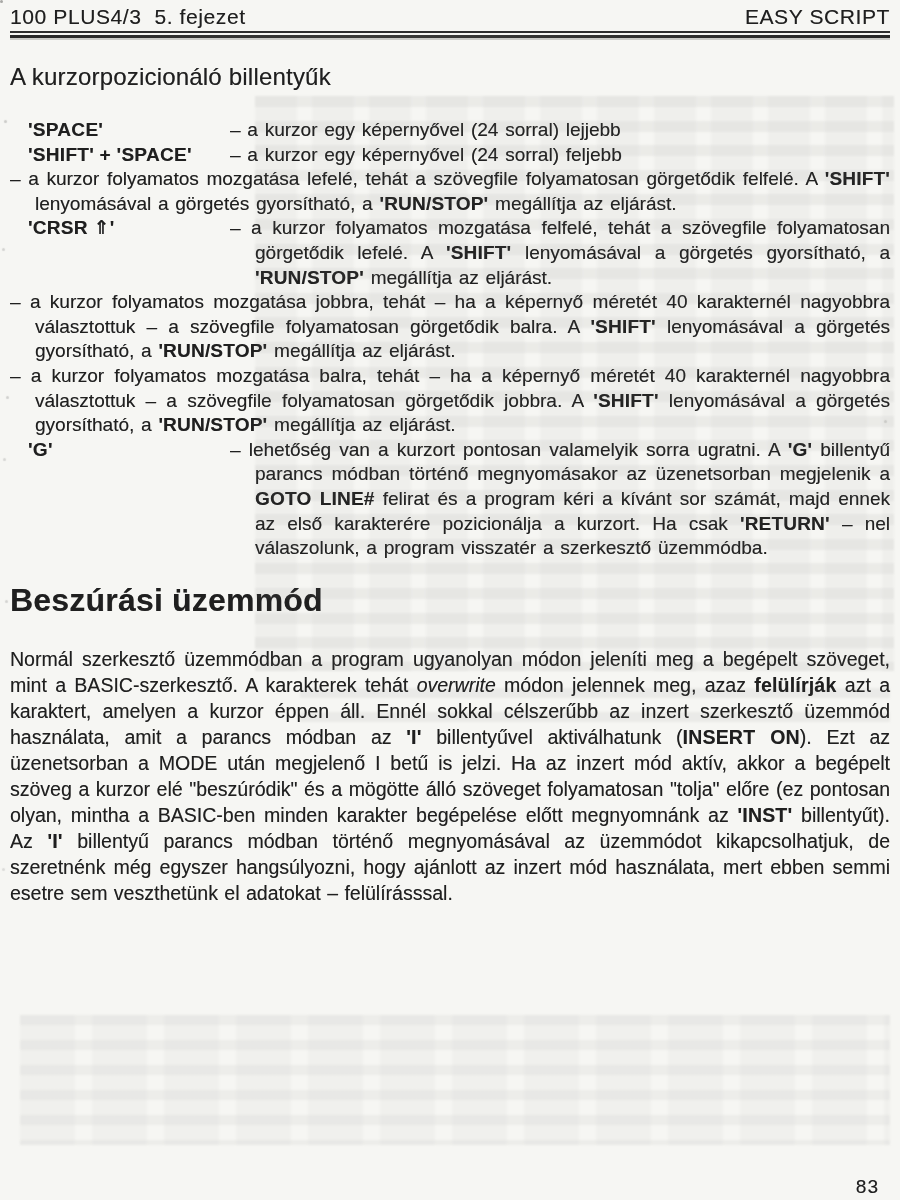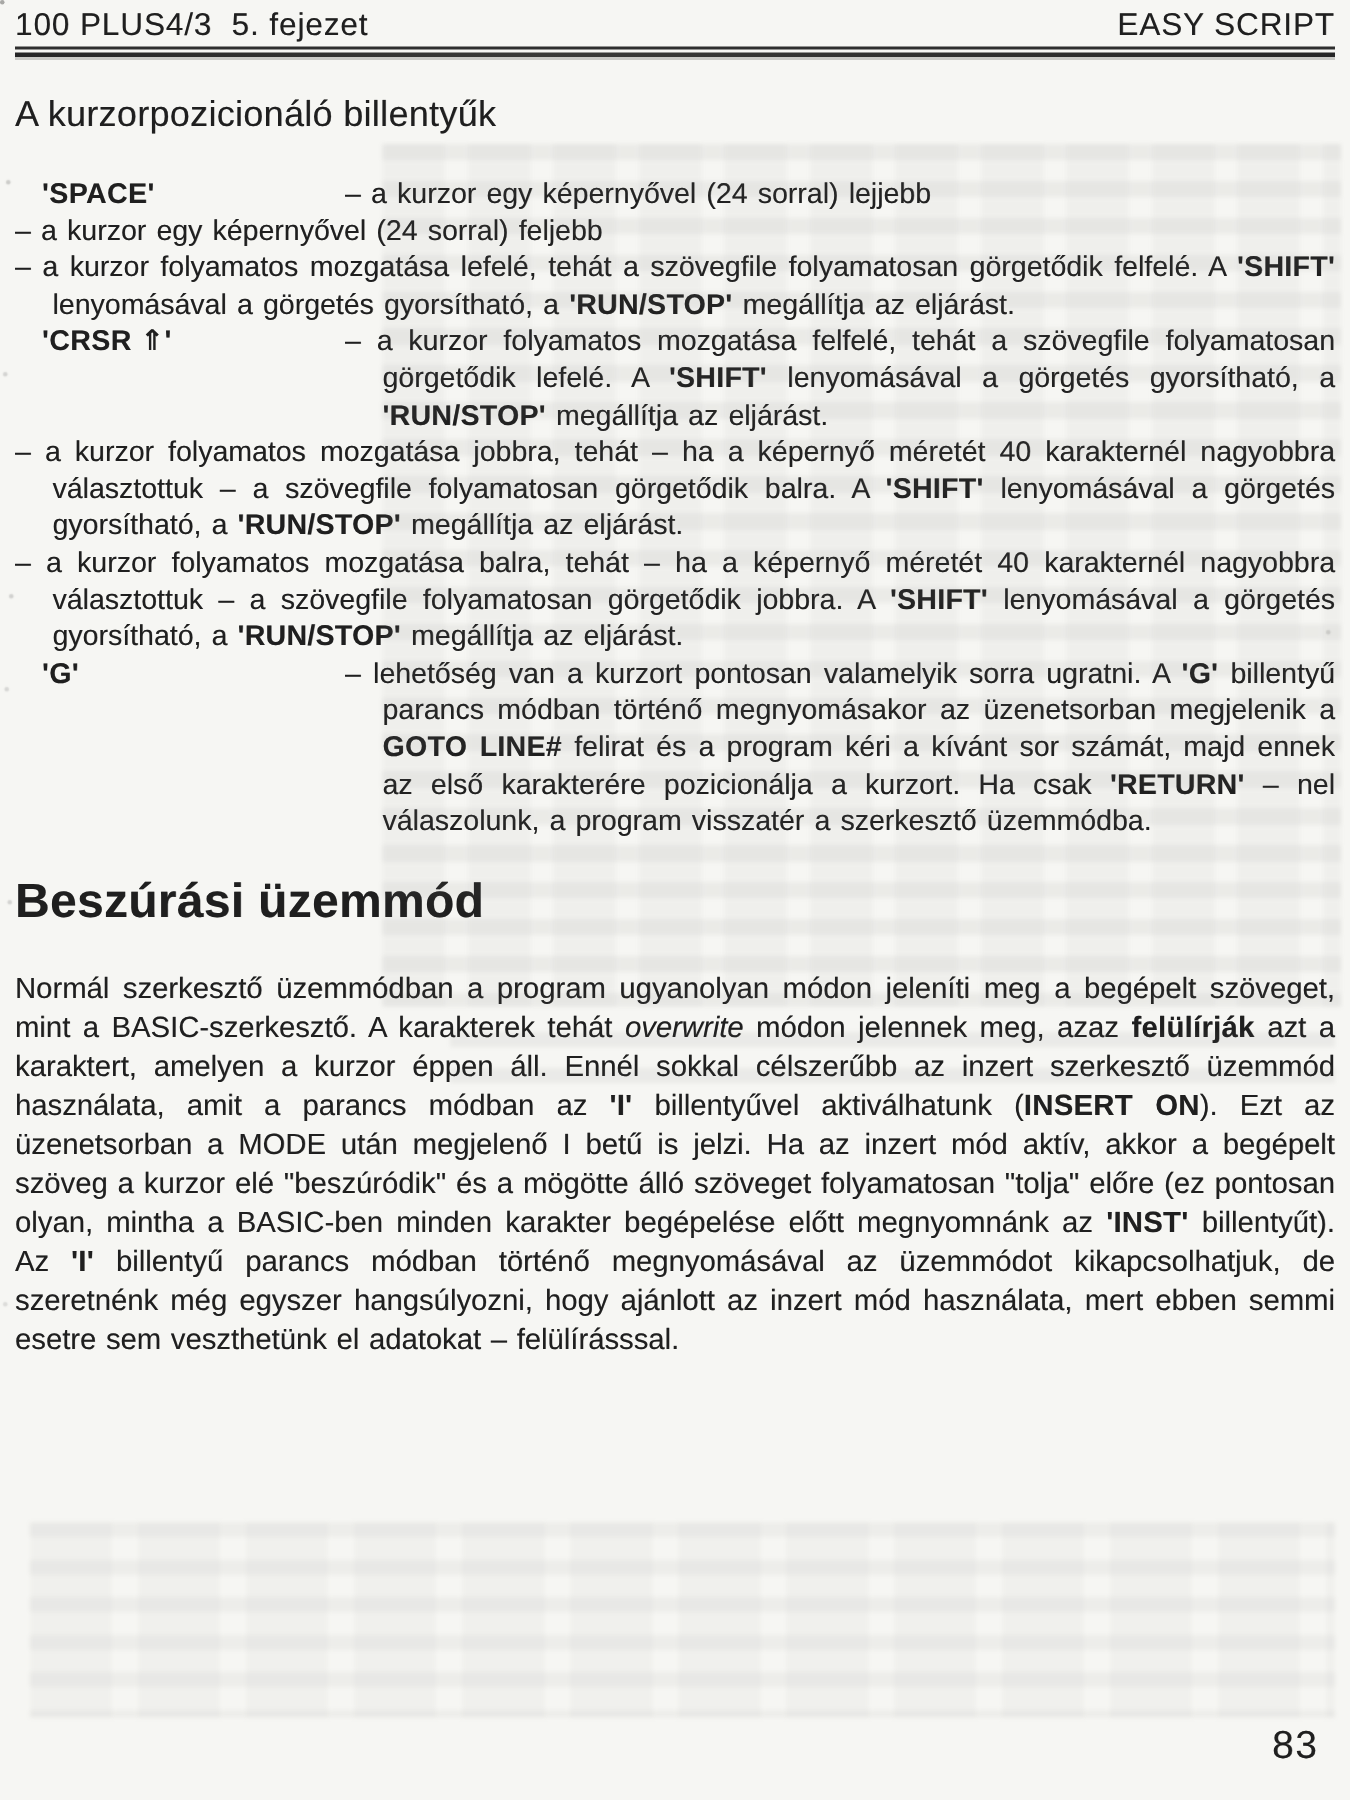--- a/index.html
+++ b/index.html
@@ -27,21 +27,21 @@
   h2{font-size:32px;font-weight:700;margin:21px 0 0;letter-spacing:.2px;}
   
   .key-list{margin-top:27px;font-size:19px;line-height:24.6px;}
   .entry{display:flex;}
   .term{flex:0 0 202px;width:202px;font-weight:700;letter-spacing:.3px;white-space:pre;margin-left:18px;}
   .desc{flex:1;text-align:justify;padding-left:25px;text-indent:-25px;word-spacing:1.5px;}
   .desc b,.body-par b{font-weight:700;letter-spacing:.2px;}
   
   .body-par{font-size:19.5px;line-height:26px;text-align:justify;margin:27px 0 0;word-spacing:1px;}
   
-  .page-number{position:absolute;right:21px;bottom:21px;font-size:26px;letter-spacing:1px;}
+  .page-number{position:absolute;right:21px;bottom:2px;font-size:19px;letter-spacing:1px;}
   
   .bleed{position:absolute;pointer-events:none;filter:blur(1.3px);}
   .bleed-a{top:96px;left:255px;right:6px;height:575px;
     background:
       repeating-linear-gradient(90deg,rgba(110,110,108,.045) 0 42px,rgba(0,0,0,0) 42px 57px),
       repeating-linear-gradient(180deg,rgba(105,105,102,.075) 0 11px,rgba(0,0,0,0) 11px 24.6px);}
   .bleed-b{top:688px;left:300px;right:10px;height:46px;
     background:repeating-linear-gradient(180deg,rgba(105,105,102,.08) 0 10px,rgba(0,0,0,0) 10px 24px);}
   .bleed-c{top:1015px;left:20px;right:10px;height:130px;
     background:
@@ -73,20 +73,21 @@
     <div class="rule2"></div>
 
     <h1>A kurzorpozicionáló billentyűk</h1>
 
     <div class="key-list">
         <div class="entry">
           <div class="term">'SPACE'</div>
           <div class="desc"><span>– a kurzor egy képernyővel (24 sorral) lejjebb</span></div>
         </div>
         <div class="entry">
+          <div class="term">'SHIFT' + 'SPACE'</div>
           <div class="desc"><span>– a kurzor egy képernyővel (24 sorral) feljebb</span></div>
         </div>
         <div class="entry">
           <div class="desc"><span>– a kurzor folyamatos mozgatása lefelé, tehát a szövegfile folyamatosan görgetődik felfelé. A </span><b>'SHIFT'</b><span> lenyomásával a görgetés gyorsítható, a </span><b>'RUN/STOP'</b><span> megállítja az eljárást.</span></div>
         </div>
         <div class="entry">
           <div class="term">'CRSR ⇑'</div>
           <div class="desc"><span>– a kurzor folyamatos mozgatása felfelé, tehát a szövegfile folyamatosan görgetődik lefelé. A </span><b>'SHIFT'</b><span> lenyomásával a görgetés gyorsítható, a </span><b>'RUN/STOP'</b><span> megállítja az eljárást.</span></div>
         </div>
         <div class="entry">

